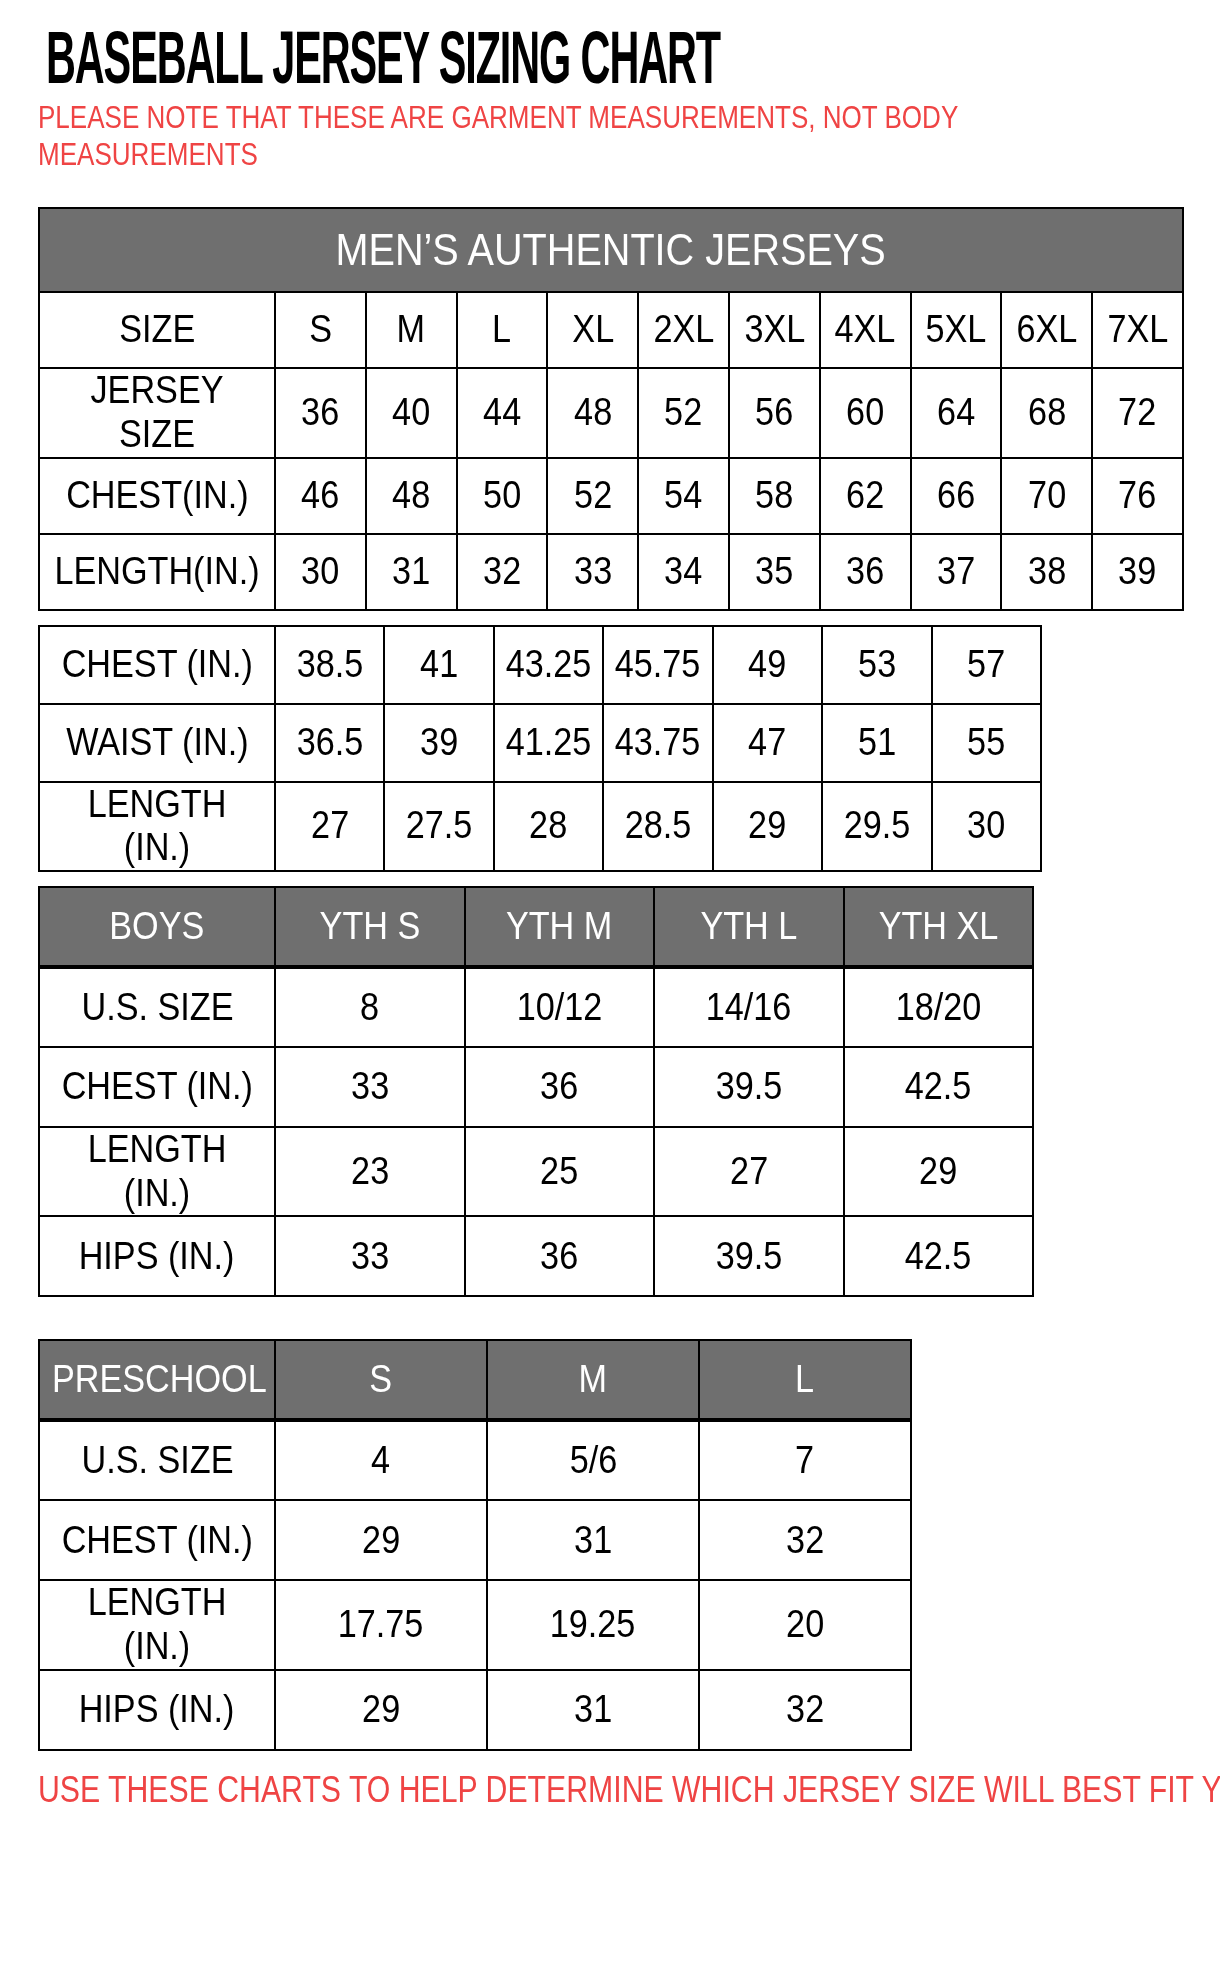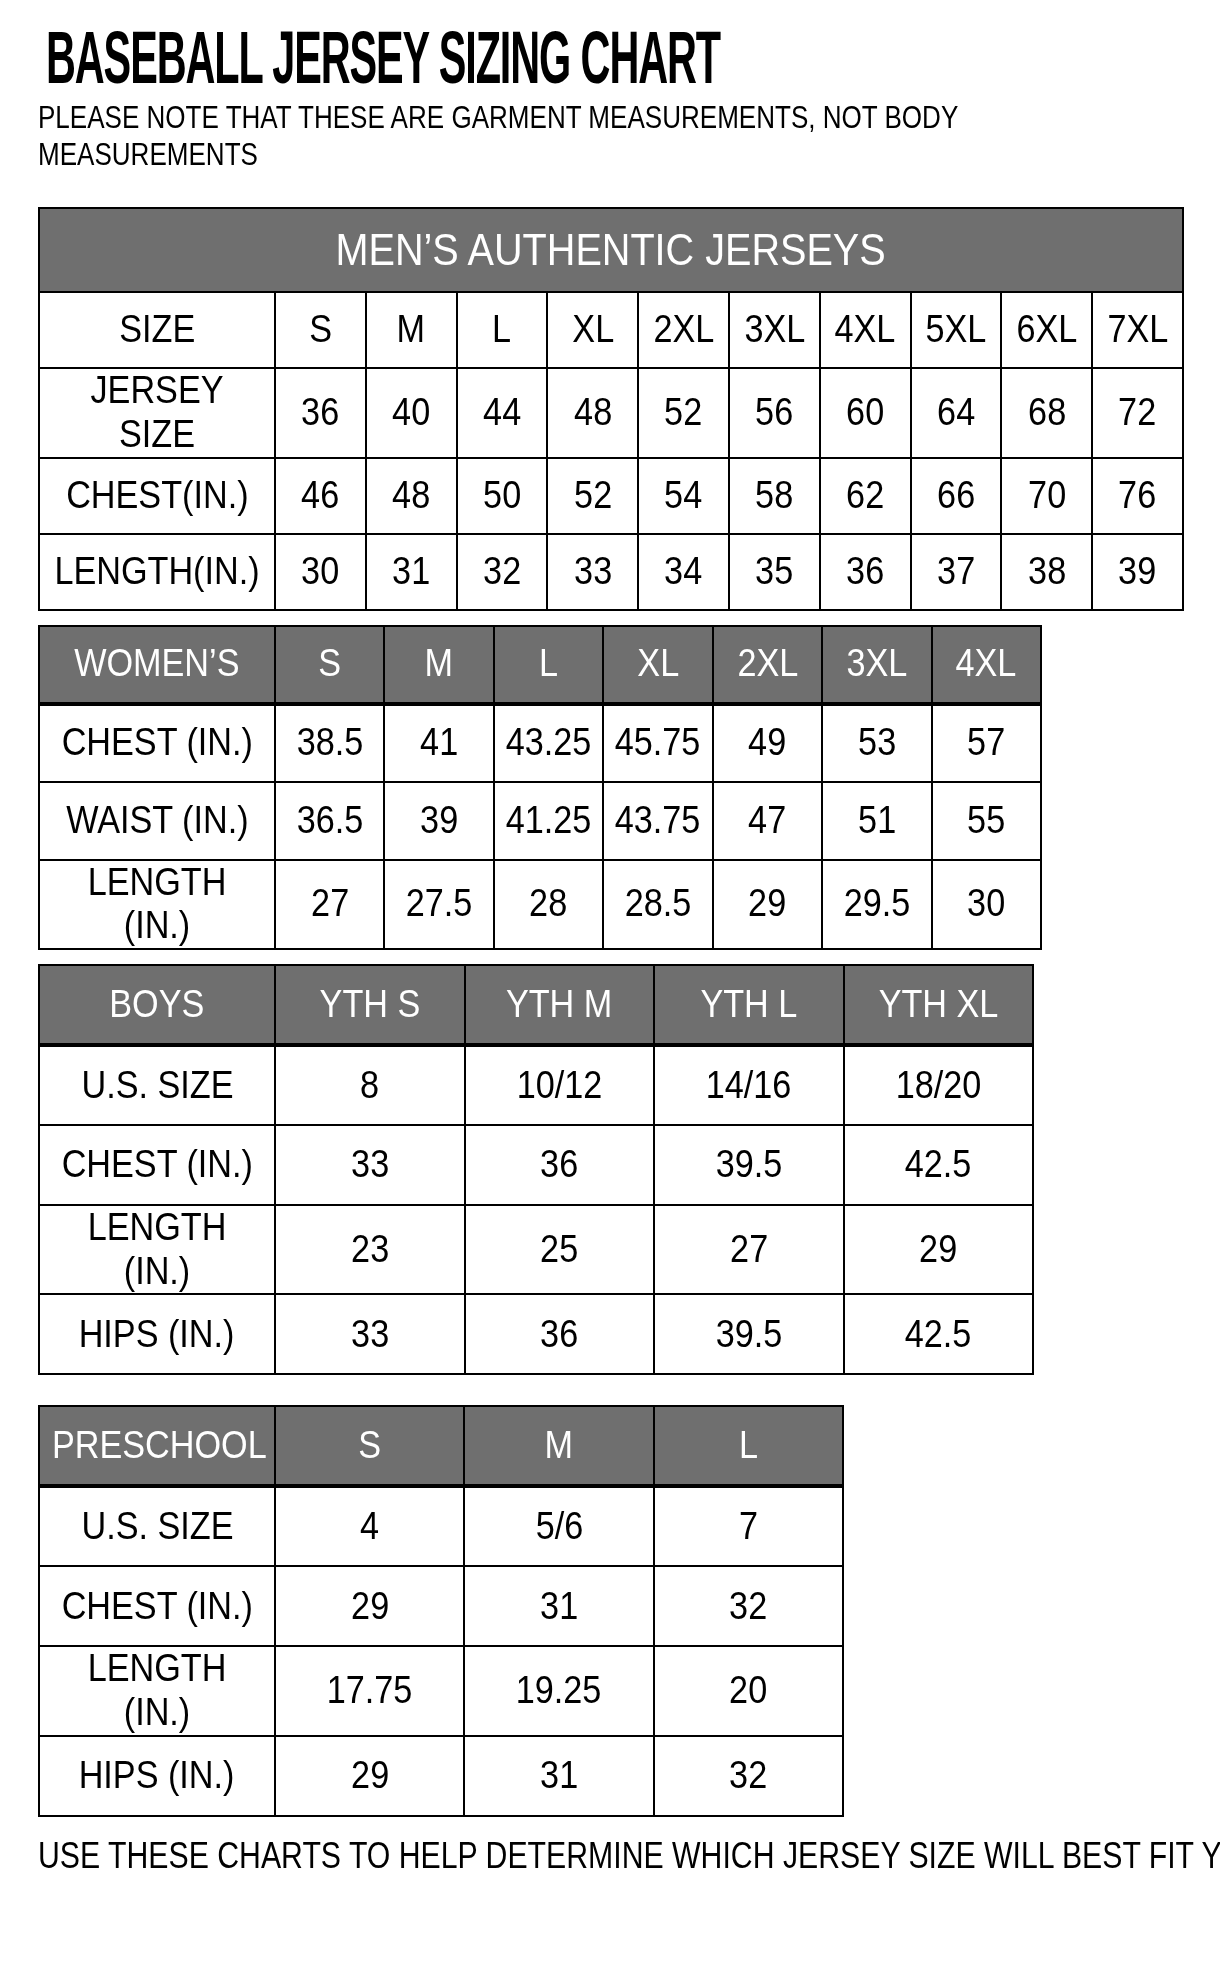--- a/index.html
+++ b/index.html
@@ -16,33 +16,33 @@
     display:inline-block;
     font-size:74px; font-weight:bold; line-height:0.92;
     letter-spacing:-2px; white-space:nowrap;
     transform:scaleX(0.56); transform-origin:0 50%;
     color:#000;
   }
 
   
   .note { margin-top:6px; line-height:1.18; }
   .note .cond { font-size:31px; }
-  .red { color:#000000; }
+  .red { color:#ef4444; }
   .cond {
     display:inline-block; white-space:nowrap;
     transform:scaleX(0.84); transform-origin:0 50%;
   }
   .note-line { display:block; }
 
   
   table.sizing-table { border-collapse:collapse; table-layout:fixed;padding-left:48px; }
   .t-mens      { width:1146px; margin-top:34px; }
   .t-womens    { width:1004px; margin-top:14px; }
   .t-boys      { width:996px;  margin-top:14px; }
-  .t-preschool { width:806px;  margin-top:30px; }
+  .t-preschool { width:874px;  margin-top:42px; }
   col.first-col { width:236px; }
 
   td {
     border:2px solid #000;
     text-align:center; vertical-align:middle;
     font-size:38px; padding:0; overflow:hidden;
   }
   .t-mens tr { height:76px; }
   .t-mens tr.banner-row { height:84px; }
   .t-womens tr { height:78px; }
@@ -160,30 +160,20 @@
         <col class="first-col">
         <col>
         <col>
         <col>
         <col>
         <col>
         <col>
         <col>
       </colgroup>
       <tbody>
-        <tr class="head-row">
-          <td class="corner"><span class="cx">WOMEN’S</span></td>
-          <td class="size-col"><span class="cx">S</span></td>
-          <td class="size-col"><span class="cx">M</span></td>
-          <td class="size-col"><span class="cx">L</span></td>
-          <td class="size-col"><span class="cx">XL</span></td>
-          <td class="size-col"><span class="cx">2XL</span></td>
-          <td class="size-col"><span class="cx">3XL</span></td>
-          <td class="size-col"><span class="cx">4XL</span></td>
-        </tr>
         <tr>
           <td class="row-label-cell"><span class="cx">CHEST (IN.)</span></td>
           <td class="value-cell"><span class="cx">38.5</span></td>
           <td class="value-cell"><span class="cx">41</span></td>
           <td class="value-cell"><span class="cx">43.25</span></td>
           <td class="value-cell"><span class="cx">45.75</span></td>
           <td class="value-cell"><span class="cx">49</span></td>
           <td class="value-cell"><span class="cx">53</span></td>
           <td class="value-cell"><span class="cx">57</span></td>
         </tr>

